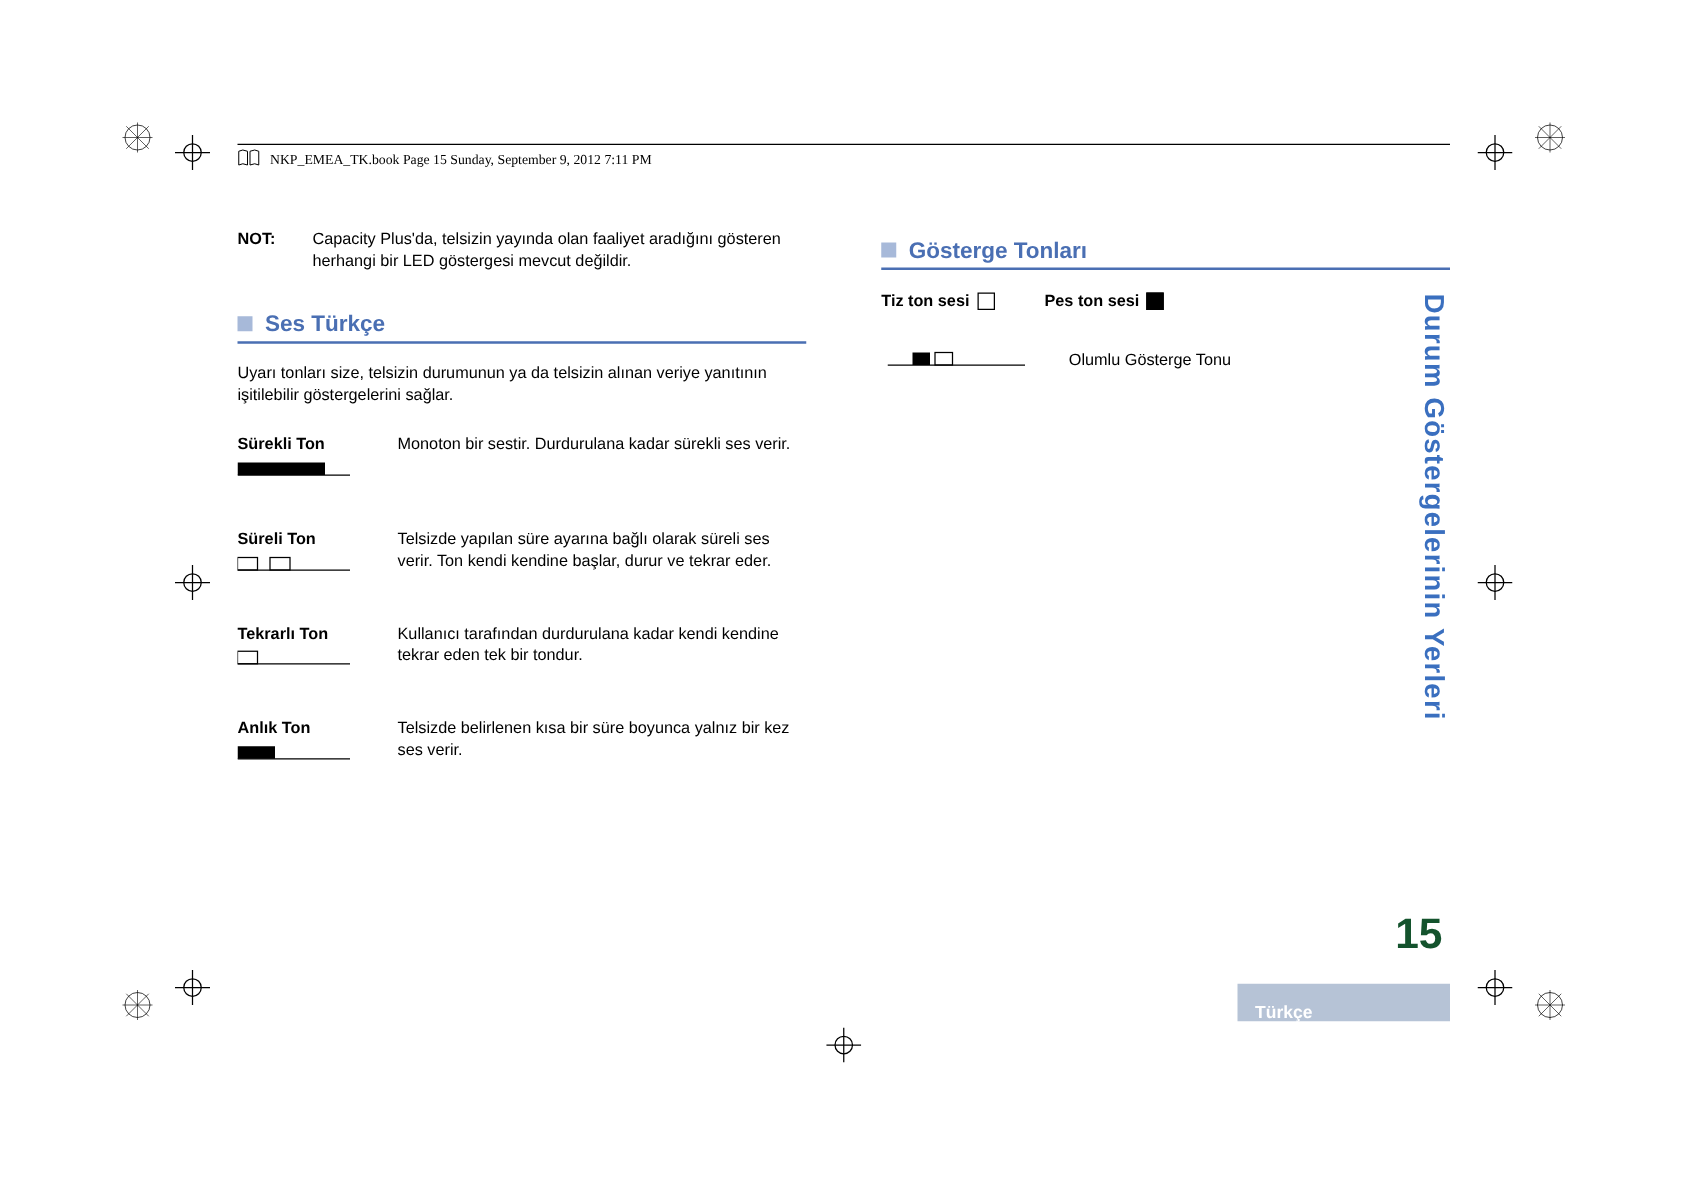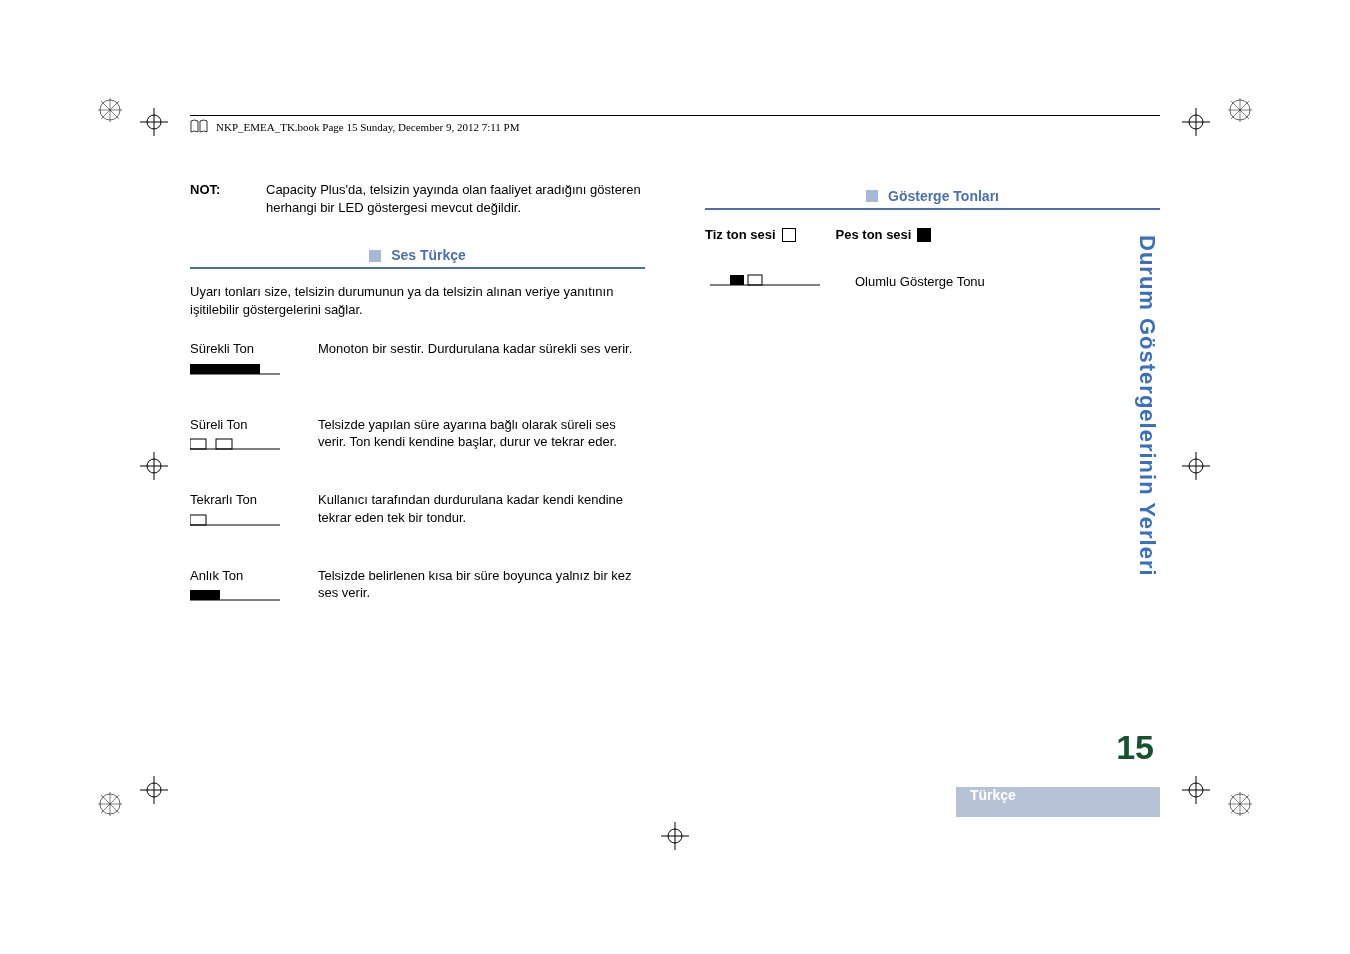--- a/index.html
+++ b/index.html
@@ -57,34 +57,34 @@
     gap:8px;
   }
   .running-head .bookicon svg{width:18px;height:14px;}
 
   .columns {
     display: flex;
     gap: 60px;
   }
   .col { flex: 1 1 0; font-size: 13px; line-height: 1.35; }
 
-  .note-row { display:flex; gap:32px; margin-bottom:30px; }
+  .note-row { display:flex; gap:16px; margin-bottom:30px; }
   .note-label { font-weight:700; min-width:44px; }
 
   .section-head {
     display:flex; align-items:center; gap:10px;
-    font-size:14px; font-weight:700; color:#4a6fb3;
-    margin-top:6px; margin-bottom:2px;justify-content:center;
+    font-size:18px; font-weight:700; color:#4a6fb3;
+    margin-top:6px; margin-bottom:2px;
   }
   .section-head .sq { width:12px;height:12px;background:#a7b9d9; }
   .section-head + .rule { height:2px;background:#4a6fb3;margin-bottom:14px; }
 
   .tone-row { display:flex; gap:18px; margin-bottom:36px; align-items:flex-start;}
   .tone-left { width:110px; }
-  .tone-left .tlabel { font-weight:400; font-size:13px; margin-bottom:4px;}
+  .tone-left .tlabel { font-weight:700; font-size:13px; margin-bottom:4px;}
   .tone-left svg { display:block; }
   .tone-right { flex:1; font-size:13px; }
 
   .legend-row { display:flex; gap:40px; font-size:13px; margin:16px 0 28px 0; align-items:center;}
   .legend-row .litem{display:flex;align-items:center;gap:6px;font-weight:bold;}
   .swatch-empty{width:12px;height:12px;border:1px solid #000;background:#fff;}
   .swatch-full{width:12px;height:12px;background:#000;border:1px solid #000;}
 
   .ind-row{display:flex;align-items:center;gap:30px;margin-bottom:26px;font-size:13px;}
   .ind-row .pattern{width:120px;display:flex;justify-content:center;}
@@ -96,23 +96,23 @@
     font-size:22px; font-weight:700; color:#3a6fbf;
     letter-spacing:1px;
     font-family: Arial, sans-serif;
   }
   .pagenum {
     position:absolute; right:6px; bottom:72px;
     font-size:34px; font-weight:700; color:#14532d;
   }
   .langbar {
     position:absolute; right:0; bottom:22px;
-    width:204px; height:30px; background:#b6c3d6;
+    width:170px; height:30px; background:#b6c3d6;
     color:#fff; font-weight:700; font-size:14px;
-    display:flex; align-items:flex-start; padding-left:14px;
+    display:flex; align-items:flex-end; padding-left:14px;
     box-sizing:border-box;
   }
 
   .bottom-cross{position:absolute; bottom:104px; left:50%; transform:translateX(-50%);}
 </style>
 </head>
 <body>
 
 <div class="radial radial-tl">
   <svg viewBox="0 0 28 28">
@@ -210,21 +210,21 @@
   </div>
 
 <div class="page">
 
   <div class="running-head">
     <span class="bookicon">
       <svg viewBox="0 0 18 14">
           <path d="M1 2 Q4 0 8 2 L8 13 Q4 11 1 13 Z M10 2 Q14 0 17 2 L17 13 Q14 11 10 13 Z" fill="none" stroke="#000" stroke-width="0.8"></path>
         </svg>
     </span>
-    <span>NKP_EMEA_TK.book  Page 15  Sunday, December 9, 2012  7:11 PM</span>
+    <span>NKP_EMEA_TK.book  Page 15  Sunday, September 9, 2012  7:11 PM</span>
   </div>
 
   <div class="columns">
 
     <div class="col">
 
       <div class="note-row">
         <div class="note-label">NOT:</div>
         <div>Capacity Plus'da, telsizin yayında olan faaliyet aradığını gösteren herhangi bir LED göstergesi mevcut değildir.</div>
       </div>

